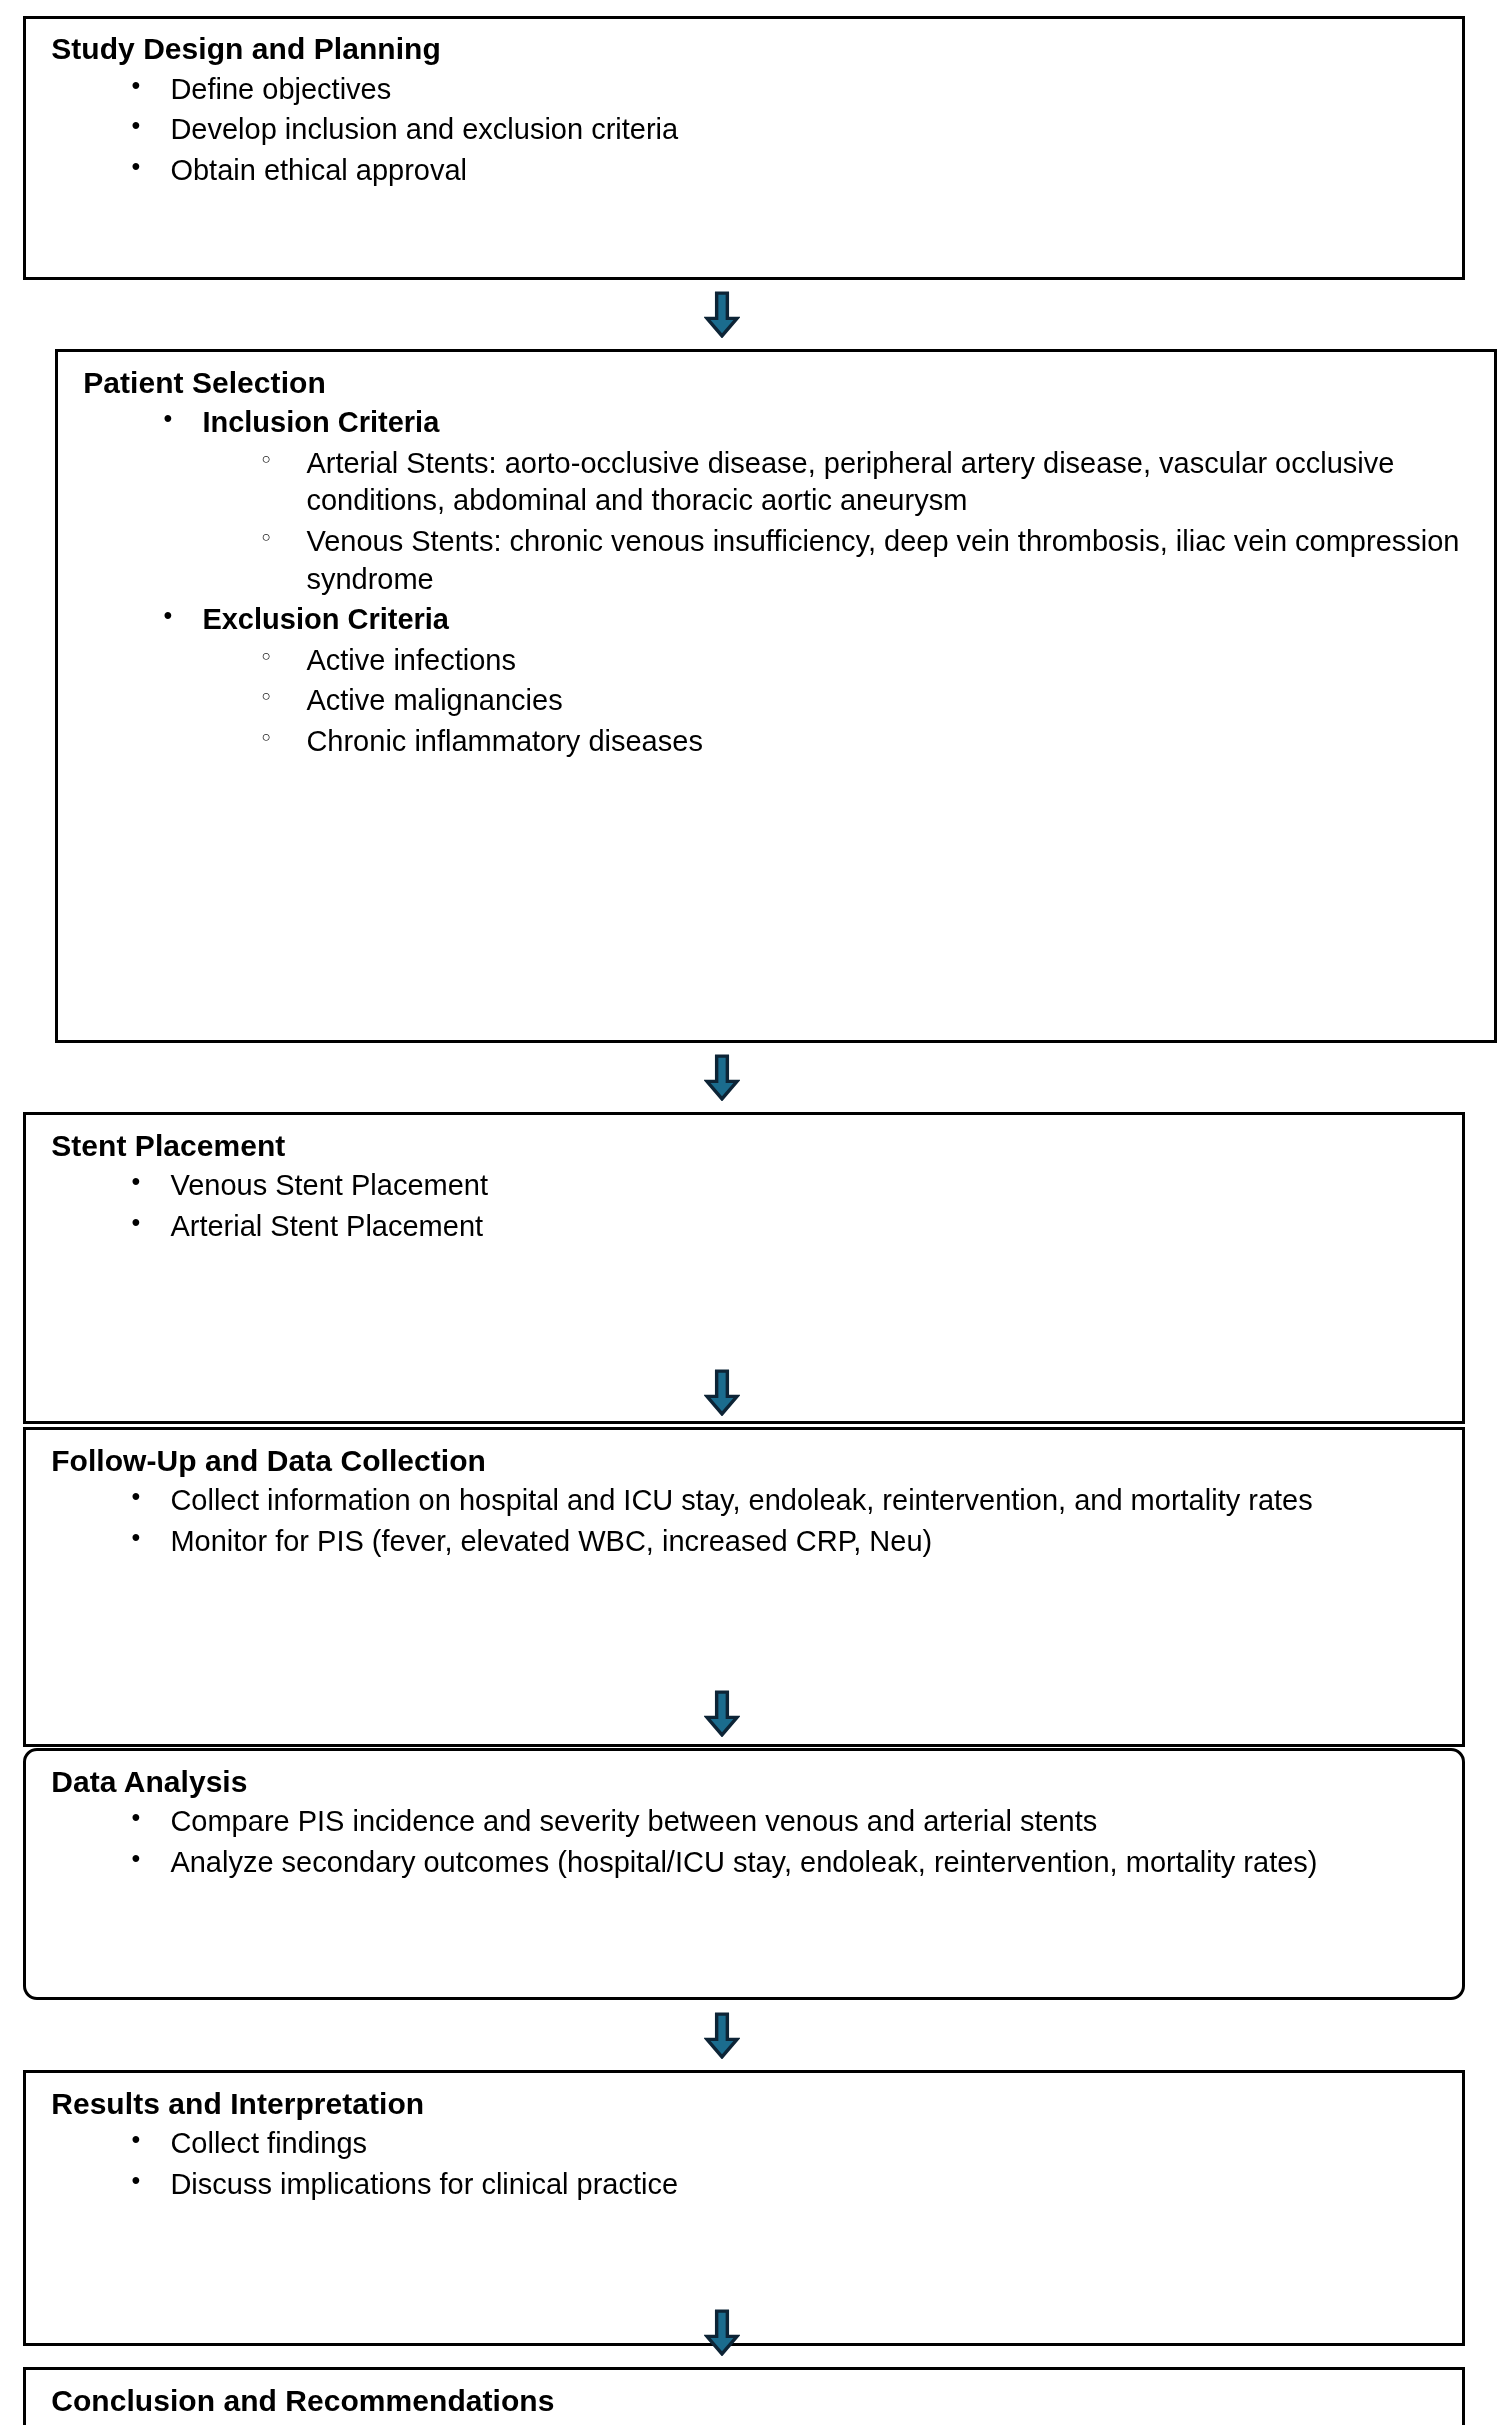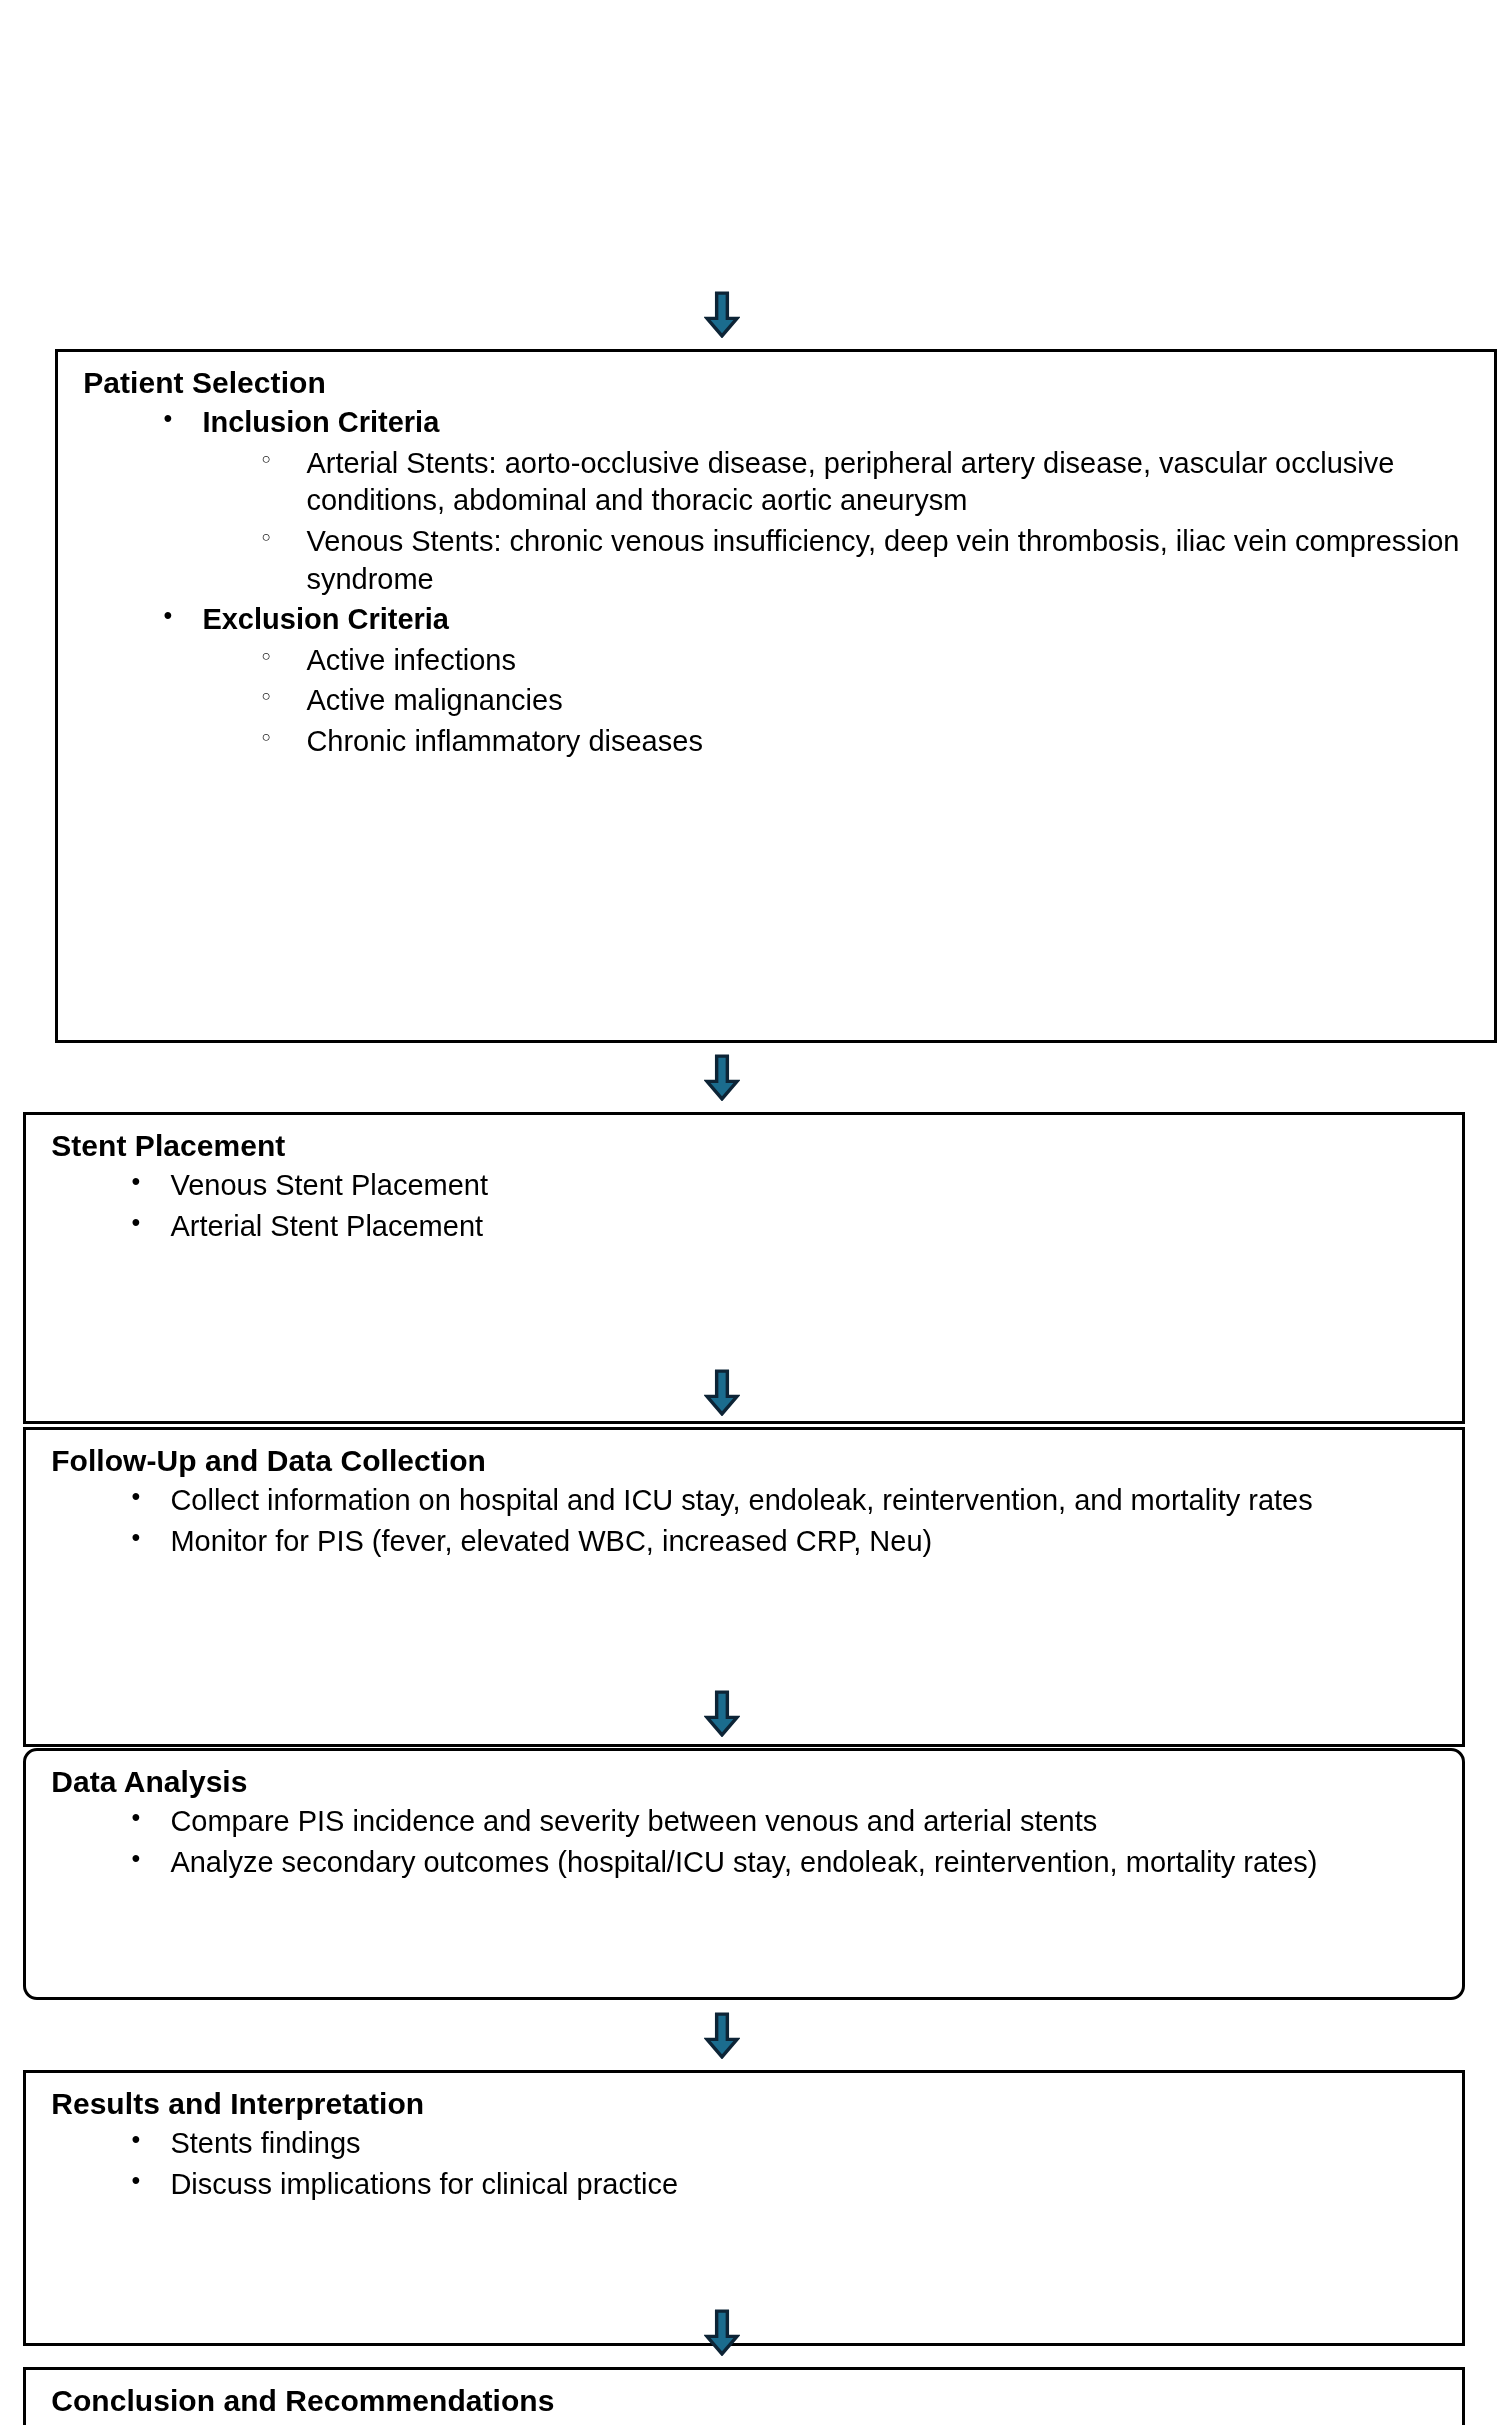--- a/index.html
+++ b/index.html
@@ -100,20 +100,30 @@
     width: 36px;
     height: 47px;
     left: 704px;
   }
   .arrow svg { display: block; width: 36px; height: 47px; }
 </style>
 </head>
 <body>
 
 <div id="flowchart">
+    <div class="box" style="top: 15.5px; height: 264px;">
+      <div class="box-inner">
+        <div class="box-title">Study Design and Planning</div>
+        <ul class="lvl1">
+          <li class="b1"><span class="litext">Define objectives</span></li>
+          <li class="b1"><span class="litext">Develop inclusion and exclusion criteria</span></li>
+          <li class="b1"><span class="litext">Obtain ethical approval</span></li>
+        </ul>
+      </div>
+    </div>
     <div class="arrow" style="top: 291px;">
       <svg viewBox="0 0 74 96" xmlns="http://www.w3.org/2000/svg">
         <polygon points="26,4 48,4 48,56 68,56 37,92 6,56 26,56" fill="#1B6C8E" stroke="#0D2436" stroke-width="7" stroke-linejoin="miter"></polygon>
       </svg>
     </div>
     <div class="box" style="top: 349px; height: 694px; margin-left: 32px;">
       <div class="box-inner">
         <div class="box-title">Patient Selection</div>
         <ul class="lvl1">
           <li class="b1 bold"><span class="litext">Inclusion Criteria</span><ul class="lvl2">
@@ -172,21 +182,21 @@
     </div>
     <div class="arrow" style="top: 2012px;">
       <svg viewBox="0 0 74 96" xmlns="http://www.w3.org/2000/svg">
         <polygon points="26,4 48,4 48,56 68,56 37,92 6,56 26,56" fill="#1B6C8E" stroke="#0D2436" stroke-width="7" stroke-linejoin="miter"></polygon>
       </svg>
     </div>
     <div class="box" style="top: 2070px; height: 276px;">
       <div class="box-inner">
         <div class="box-title">Results and Interpretation</div>
         <ul class="lvl1">
-          <li class="b1"><span class="litext">Stents findings</span></li>
+          <li class="b1"><span class="litext">Collect findings</span></li>
           <li class="b1"><span class="litext">Discuss implications for clinical practice</span></li>
         </ul>
       </div>
     </div>
     <div class="arrow" style="top: 2309px;">
       <svg viewBox="0 0 74 96" xmlns="http://www.w3.org/2000/svg">
         <polygon points="26,4 48,4 48,56 68,56 37,92 6,56 26,56" fill="#1B6C8E" stroke="#0D2436" stroke-width="7" stroke-linejoin="miter"></polygon>
       </svg>
     </div>
     <div class="box" style="top: 2367px; height: 228px;">

